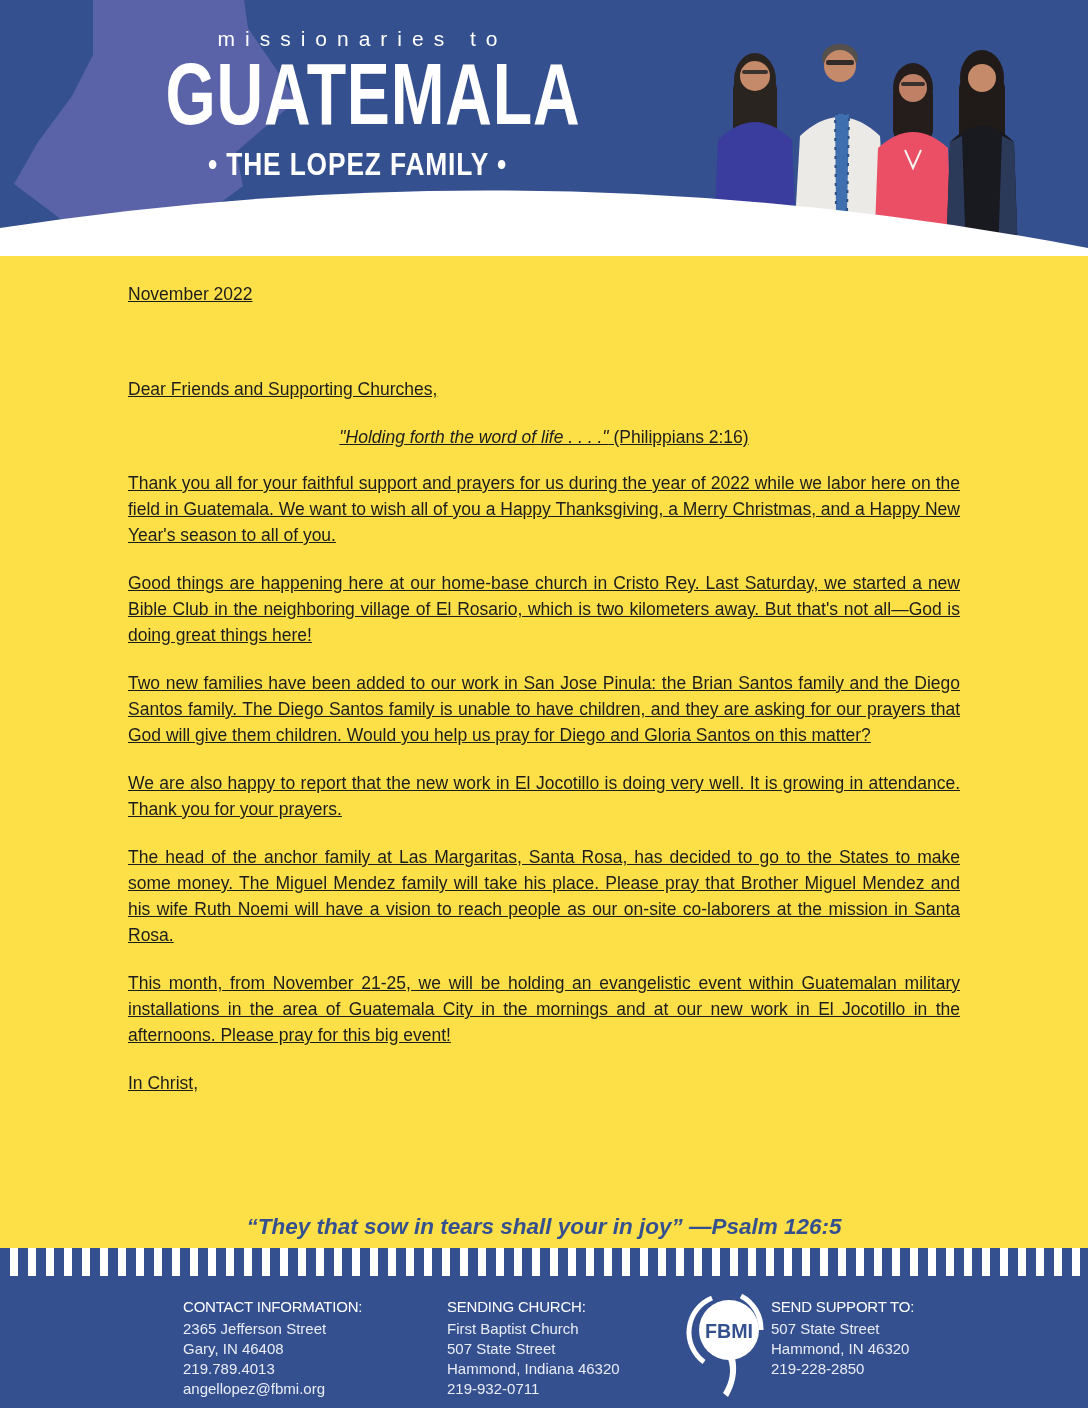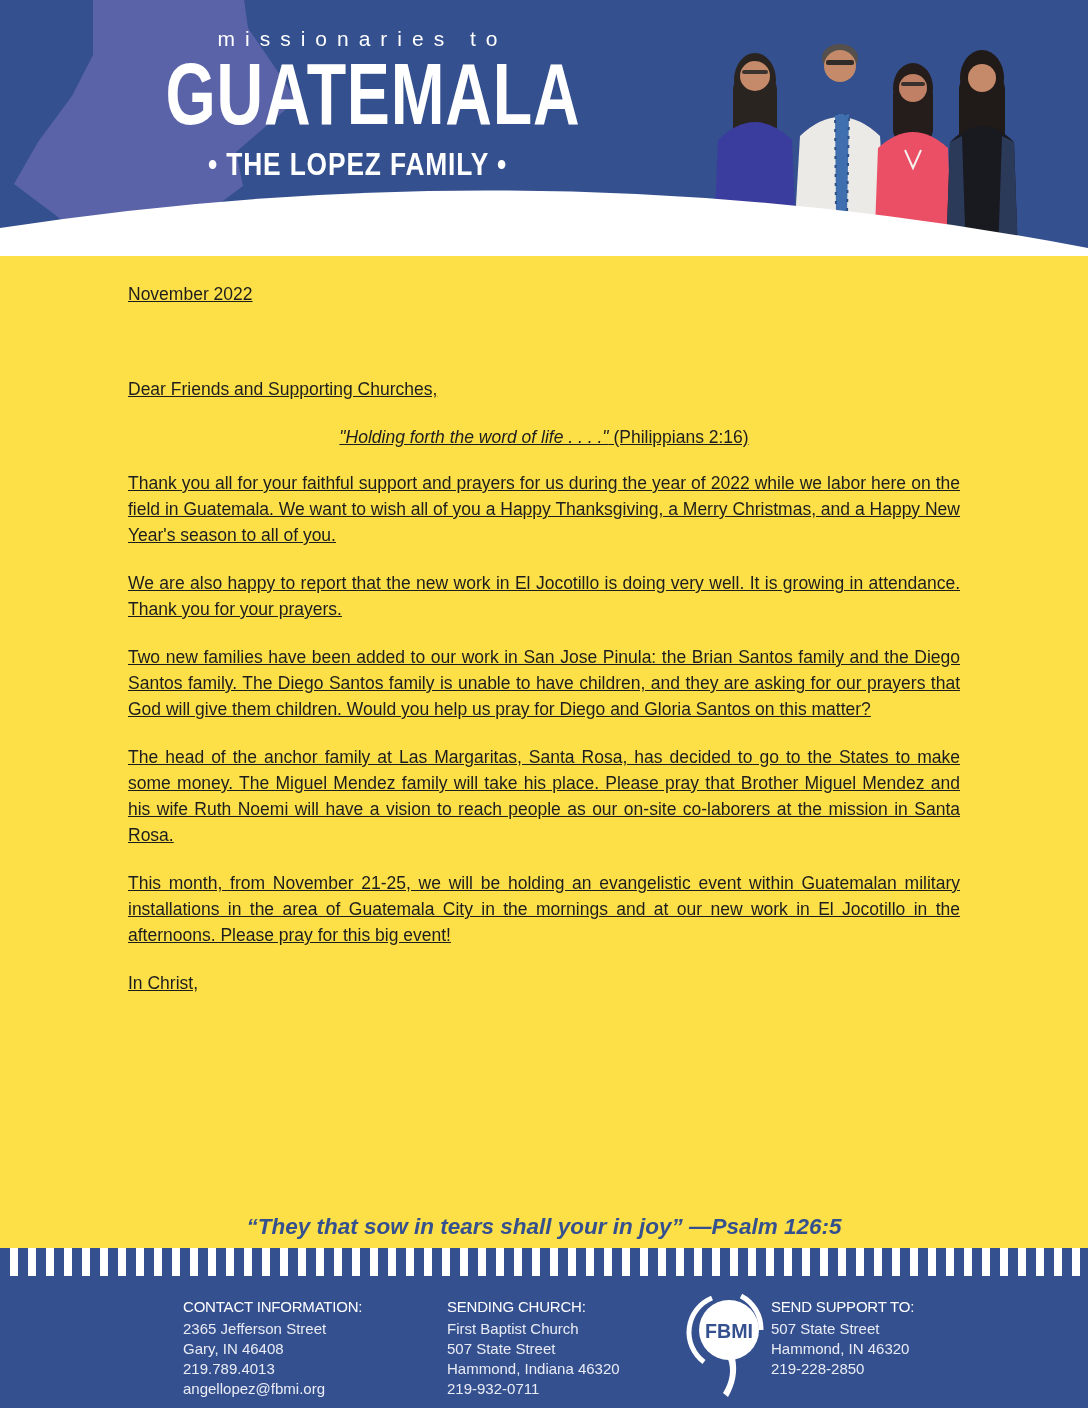--- a/index.html
+++ b/index.html
@@ -170,22 +170,23 @@
   </header>
 
   <main class="letter">
     <p class="date-line">November 2022</p>
 
     <p class="salutation">Dear Friends and Supporting Churches,</p>
 
     <p class="verse"><span class="vq">"Holding forth the word of life . . . ."</span><span> (Philippians 2:16)</span></p>
 
     <p class="para first">Thank you all for your faithful support and prayers for us during the year of 2022 while we labor here on the field in Guatemala. We want to wish all of you a Happy Thanksgiving, a Merry Christmas, and a Happy New Year's season to all of you.</p>
+    <p class="para">Good things are happening here at our home-base church in Cristo Rey. Last Saturday, we started a new Bible Club in the neighboring village of El Rosario, which is two kilometers away. But that's not all—God is doing great things here!</p>
+    <p class="para">Two new families have been added to our work in San Jose Pinula: the Brian Santos family and the Diego Santos family. The Diego Santos family is unable to have children, and they are asking for our prayers that God will give them children. Would you help us pray for Diego and Gloria Santos on this matter?</p>
     <p class="para">We are also happy to report that the new work in El Jocotillo is doing very well. It is growing in attendance. Thank you for your prayers.</p>
-    <p class="para">Two new families have been added to our work in San Jose Pinula: the Brian Santos family and the Diego Santos family. The Diego Santos family is unable to have children, and they are asking for our prayers that God will give them children. Would you help us pray for Diego and Gloria Santos on this matter?</p>
     <p class="para">The head of the anchor family at Las Margaritas, Santa Rosa, has decided to go to the States to make some money. The Miguel Mendez family will take his place. Please pray that Brother Miguel Mendez and his wife Ruth Noemi will have a vision to reach people as our on-site co-laborers at the mission in Santa Rosa.</p>
     <p class="para">This month, from November 21-25, we will be holding an evangelistic event within Guatemalan military installations in the area of Guatemala City in the mornings and at our new work in El Jocotillo in the afternoons. Please pray for this big event!</p>
 
     <p class="closing">In Christ,</p>
 
   </main>
 
   <div class="bottom">
 
     <div class="psalm">“They that sow in tears shall your in joy” —Psalm 126:5</div>

